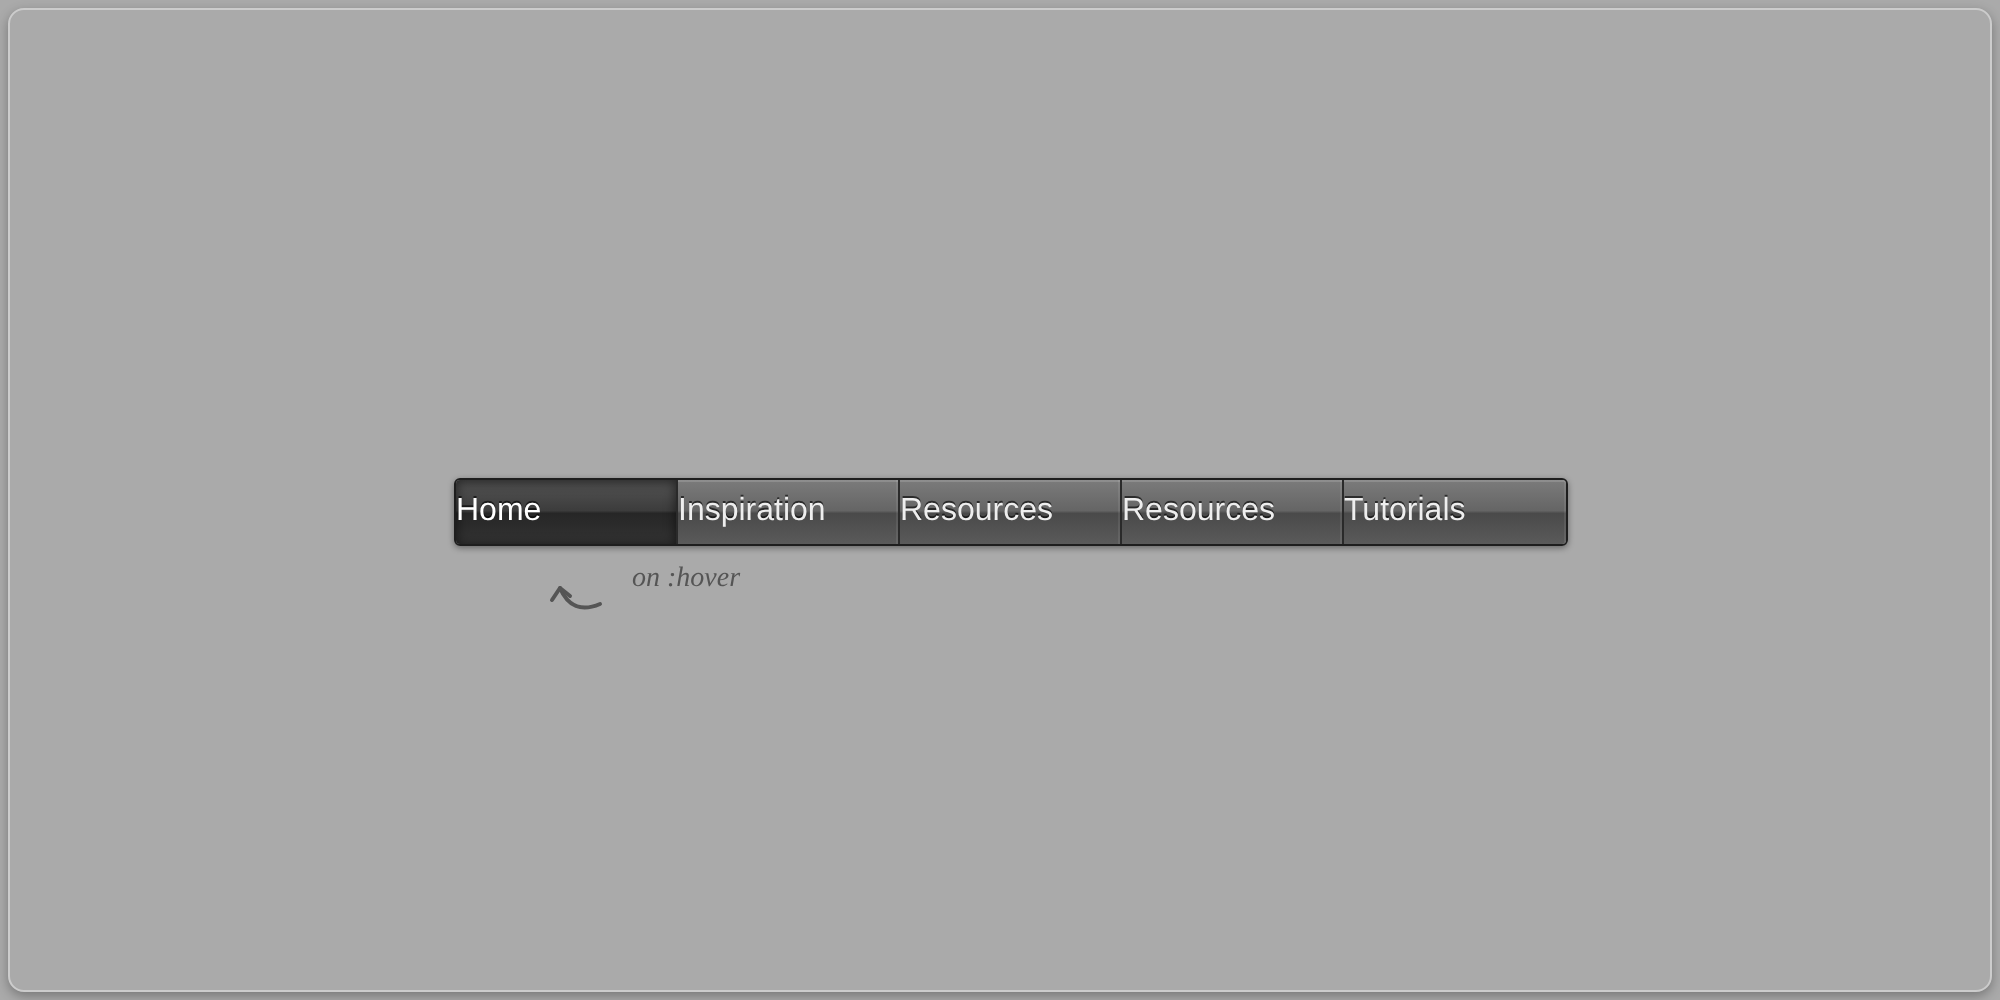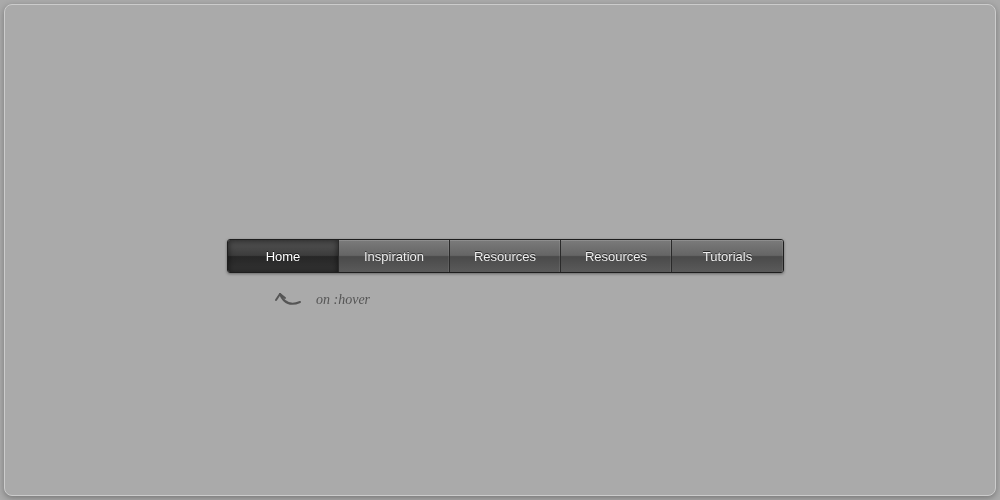--- a/index.html
+++ b/index.html
@@ -35,22 +35,22 @@
       border-radius: 3px;
       overflow: hidden;
       box-shadow: 0 1px 3px rgba(0,0,0,0.4), inset 0 1px 0 rgba(255,255,255,0.08);
       border: 1px solid #1e1e1e;
     }
     .nav-item {
       width: 111px;
       height: 100%;
       display: flex;
       align-items: center;
-      justify-content: center;
-      font-size: 13px;
+      justify-content: flex-start;
+      font-size: 16px;
       color: #eee;
       text-shadow: 0 -1px 0 rgba(0,0,0,0.6);
       border-right: 1px solid #2a2a2a;
       background: linear-gradient(to bottom,
         #7b7b7b 0%,
         #656565 48%,
         #4a4a4a 52%,
         #5a5a5a 100%);
       cursor: pointer;
       box-shadow: inset 0 1px 0 rgba(255,255,255,0.15), inset -1px 0 0 rgba(255,255,255,0.08);
@@ -73,21 +73,21 @@
       left: 265px;
       display: flex;
       align-items: flex-start;
       gap: 8px;
     }
     .annotation-label {
       font-family: "Comic Sans MS", "Segoe Script", cursive;
       font-size: 14px;
       font-style: italic;
       color: #555;
-      margin-top: 12px;
+      margin-top: 2px;
     }
   </style>
 </head>
 <body>
 
 <div class="frame">
 
   <div class="nav">
     <div class="nav-item active">
       <span>Home</span>

